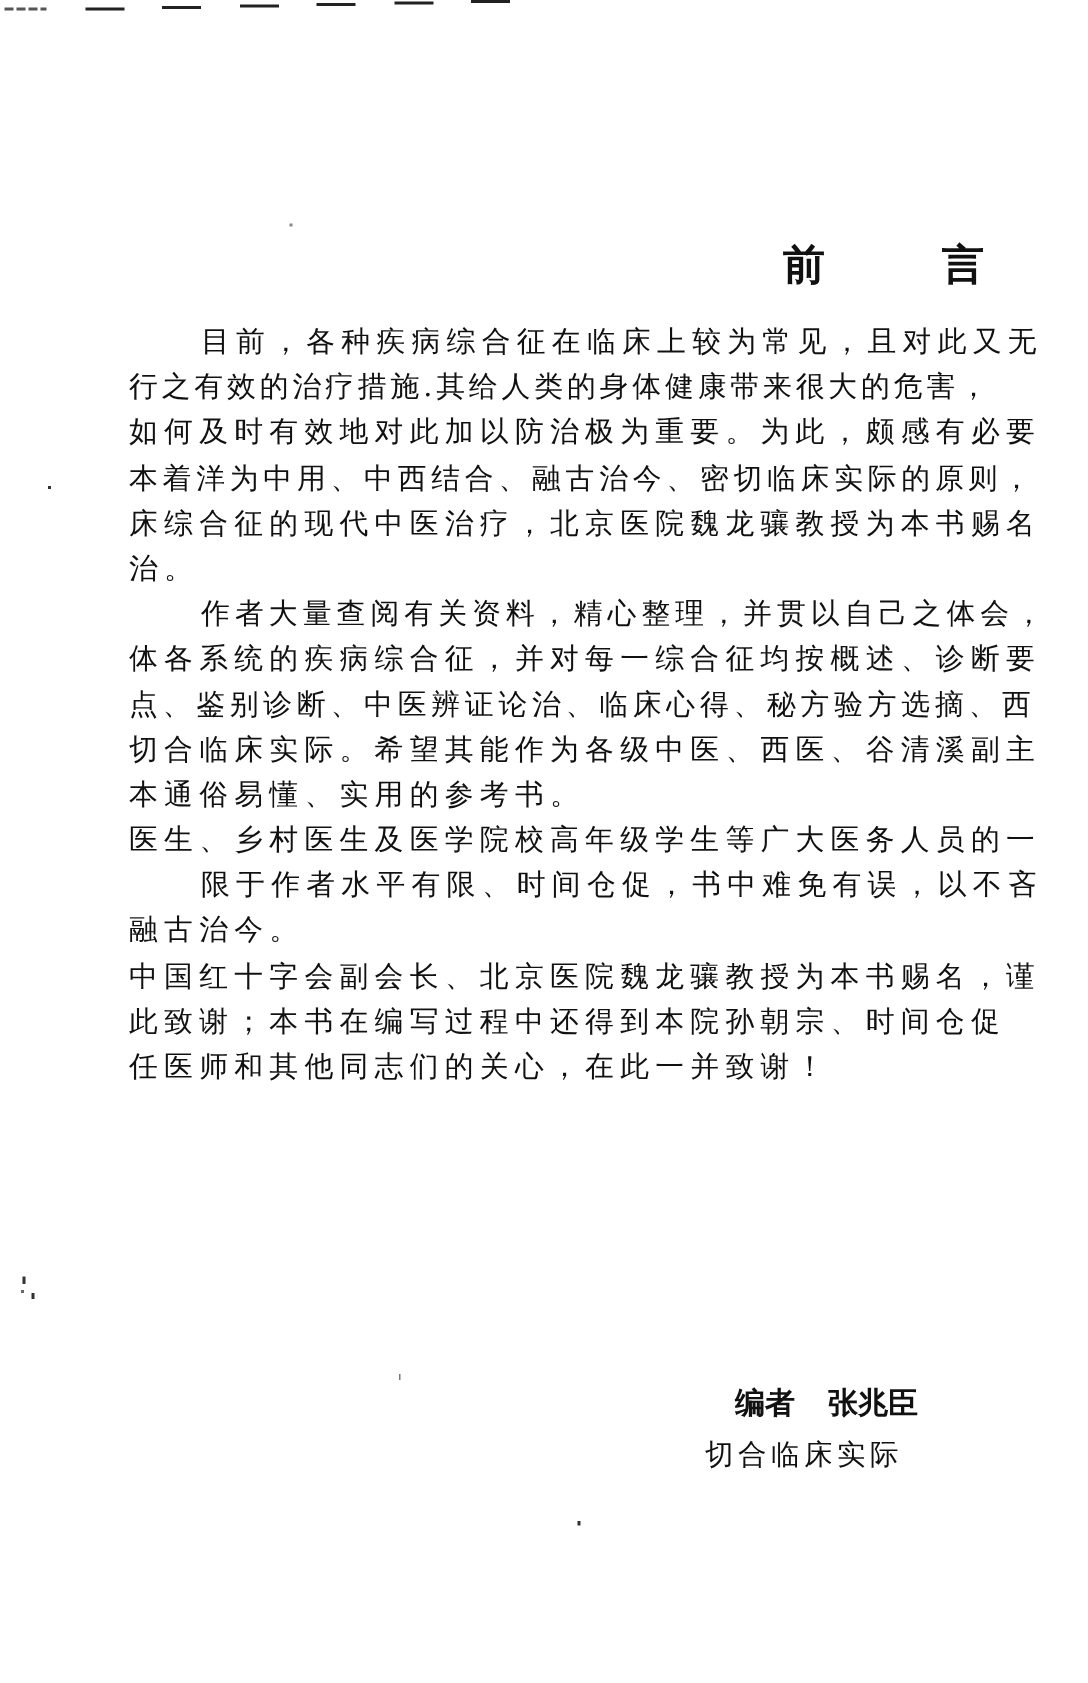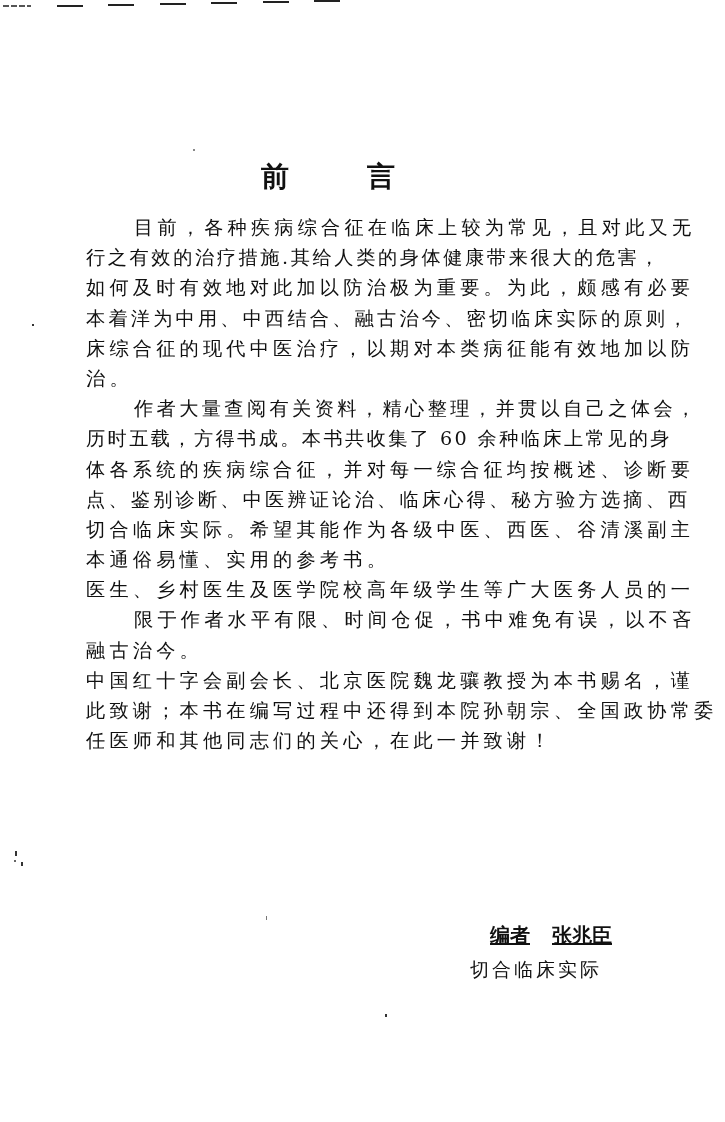--- a/index.html
+++ b/index.html
@@ -25,21 +25,21 @@
     .dash {
       position: absolute;
       height: 2px;
       background: #222;
     }
     .title {
       position: absolute;
       top: 158px;
       left: 0;
       width: 656px;
-      text-align: center;
+      text-align: right;
       font-size: 28px;
       font-weight: bold;
       letter-spacing: 0;
     }
     .title span {
       display: inline-block;
     }
     .title .gap {
       width: 78px;
     }
@@ -61,21 +61,20 @@
       padding-left: 48px;
     }
     .signature {
       position: absolute;
       top: 922px;
       left: 490px;
       font-size: 20px;
       font-weight: bold;
       font-family: "DejaVu Sans", "Liberation Sans", sans-serif;
       white-space: nowrap;
-      text-decoration: underline;
     }
     .signature .sp {
       display: inline-block;
       width: 22px;
     }
     .date {
       position: absolute;
       top: 957px;
       left: 470px;
       font-size: 19px;
@@ -114,39 +113,38 @@
 <h1 class="title" style="margin:0;">
   <span>前</span><span class="gap"></span><span>言</span>
 </h1>
 
 <div class="body-text">
   <div>
     <span class="line indent">目前，各种疾病综合征在临床上较为常见，且对此又无</span>
     <span class="line" style="letter-spacing:2.6px;">行之有效的治疗措施.其给人类的身体健康带来很大的危害，</span>
     <span class="line">如何及时有效地对此加以防治极为重要。为此，颇感有必要</span>
     <span class="line" style="letter-spacing:3.2px;">本着洋为中用、中西结合、融古治今、密切临床实际的原则，</span>
-    <span class="line">床综合征的现代中医治疗，以期对本类病征能有效地加以防</span>
+    <span class="line">床综合征的现代中医治疗，北京医院魏龙骧教授为本书赐名</span>
     <span class="line">治。</span>
   </div>
   <div>
     <span class="line indent" style="letter-spacing:3.4px;">作者大量查阅有关资料，精心整理，并贯以自己之体会，</span>
-    <span class="line" style="letter-spacing:2.4px;">历时五载，方得书成。本书共收集了 60 余种临床上常见的身</span>
     <span class="line">体各系统的疾病综合征，并对每一综合征均按概述、诊断要</span>
     <span class="line" style="letter-spacing:3.2px;">点、鉴别诊断、中医辨证论治、临床心得、秘方验方选摘、西</span>
     <span class="line">切合临床实际。希望其能作为各级中医、西医、谷清溪副主</span>
     <span class="line">本通俗易懂、实用的参考书。</span>
     <span class="line">医生、乡村医生及医学院校高年级学生等广大医务人员的一</span>
   </div>
   <div>
     <span class="line indent">限于作者水平有限、时间仓促，书中难免有误，以不吝</span>
     <span class="line">融古治今。</span>
   </div>
   <div>
     <span class="line">中国红十字会副会长、北京医院魏龙骧教授为本书赐名，谨</span>
-    <span class="line">此致谢；本书在编写过程中还得到本院孙朝宗、全国政协常委</span>
+    <span class="line">此致谢；本书在编写过程中还得到本院孙朝宗、时间仓促</span>
     <span class="line">任医师和其他同志们的关心，在此一并致谢！</span>
   </div>
 </div>
 
 <div class="signature">
   <span>编者</span><span class="sp"></span><span>张兆臣</span>
 </div>
 
 <div class="date">切合临床实际</div>
 

